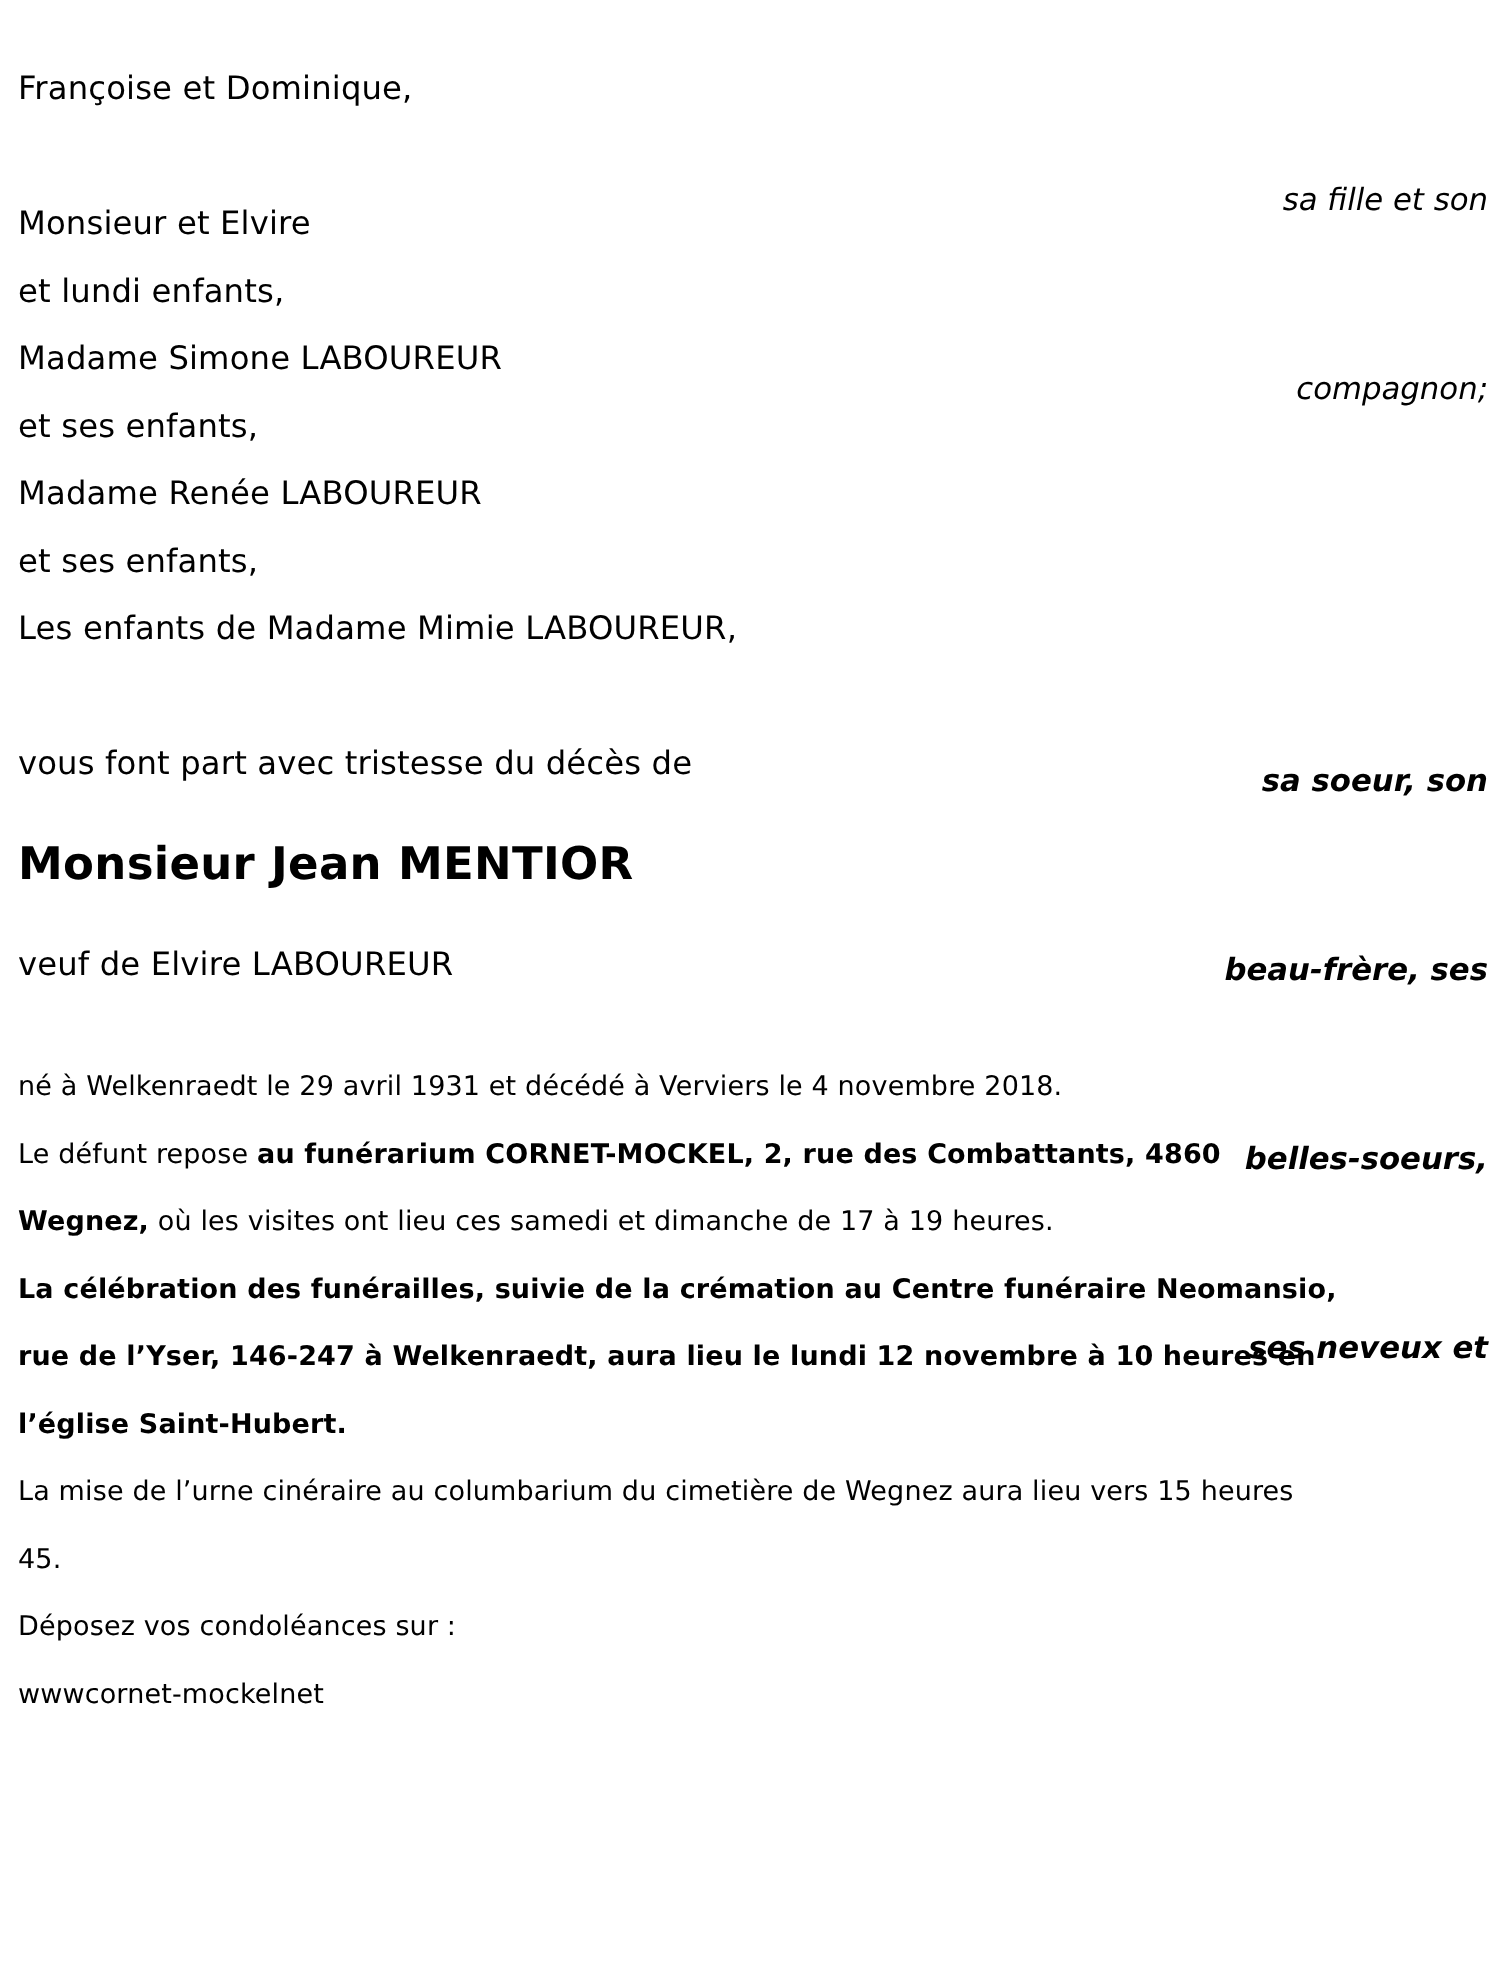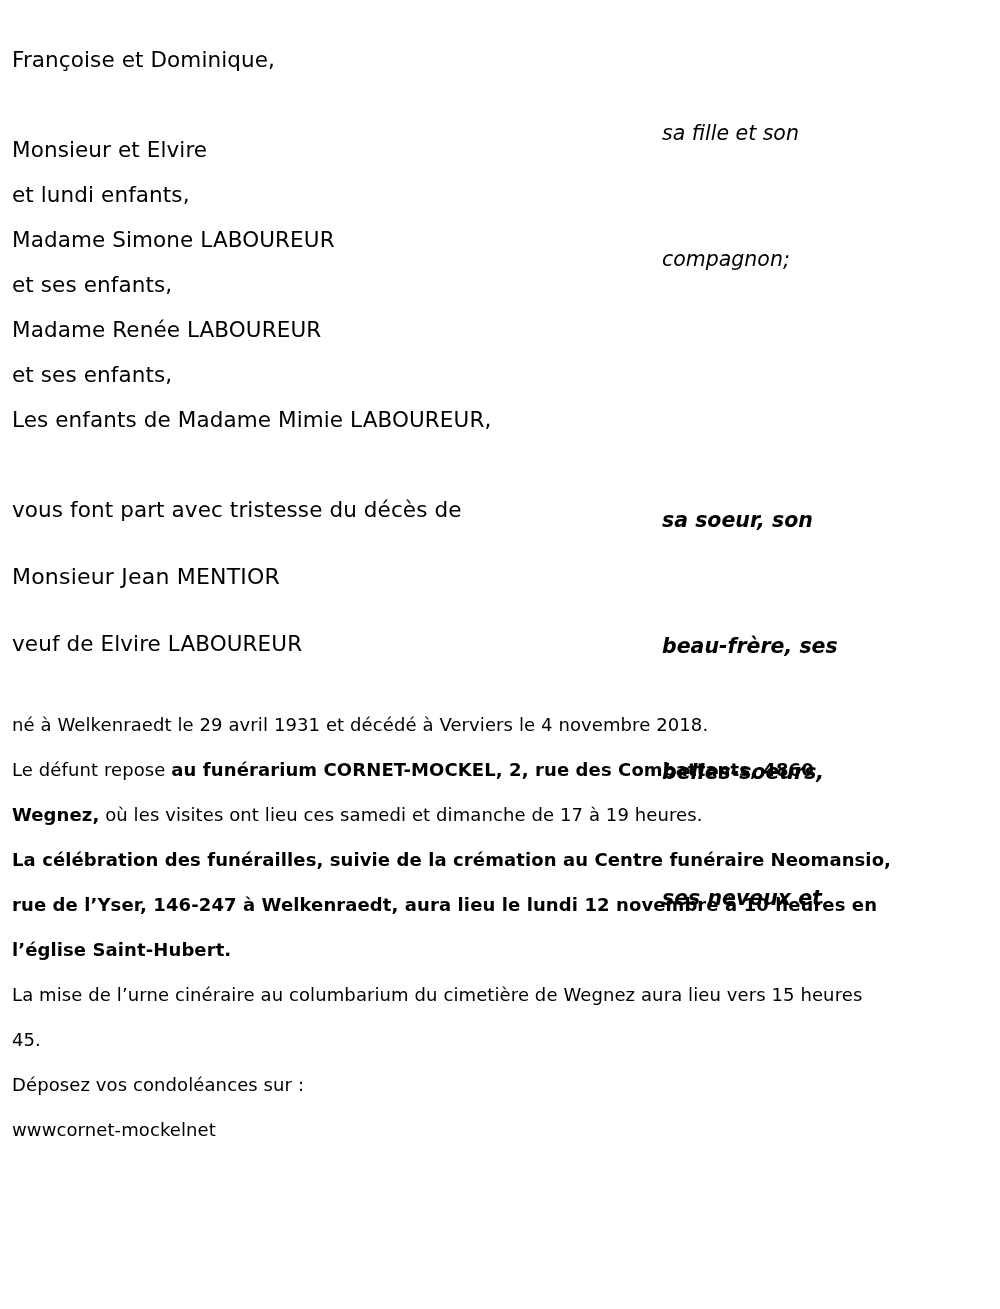--- a/index.html
+++ b/index.html
@@ -43,34 +43,34 @@
   .para {
     font-size: 18px;
     line-height: 45px;
     letter-spacing: 0.1px;
     margin: 0;
   }
 
   .para.wide { width: 880px; }
 
   .name-heading {
-    font-size: 22px;
-    font-weight: normal;
+    font-size: 30px;
+    font-weight: bold;
     line-height: 45px;
     letter-spacing: 0.2px;
     white-space: pre;
   }
 
   b.strong { font-weight: bold; }
 
   
   .annot {
     position: absolute;
     right: 8px;
-    text-align: left;
+    text-align: right;
     font-style: italic;
     font-size: 20.5px;
     line-height: 42px;
     width: 330px;
     white-space: pre;
   }
 </style>
 </head>
 <body>
 

